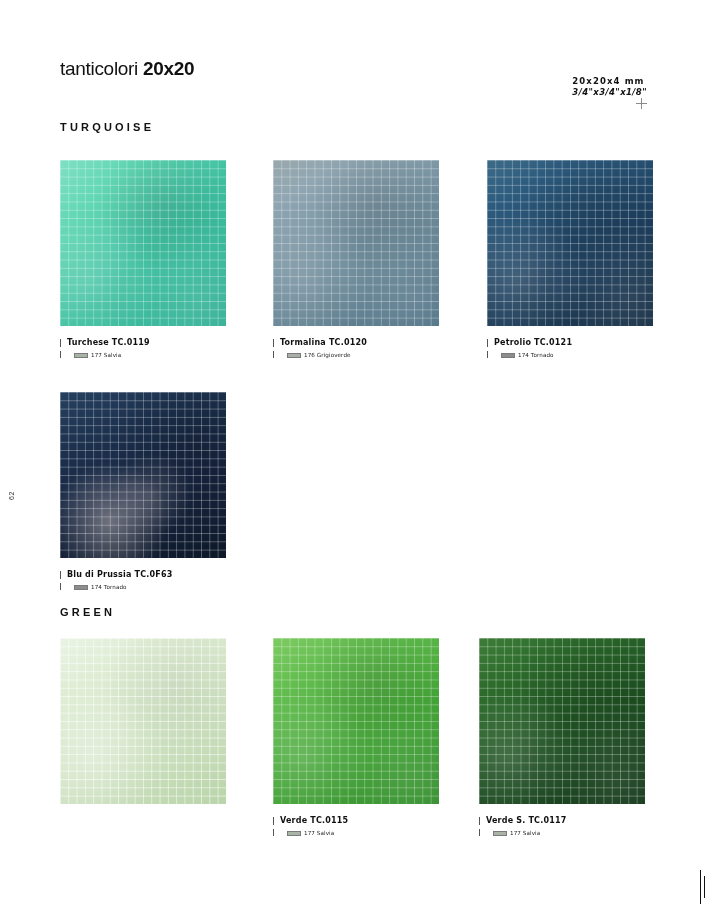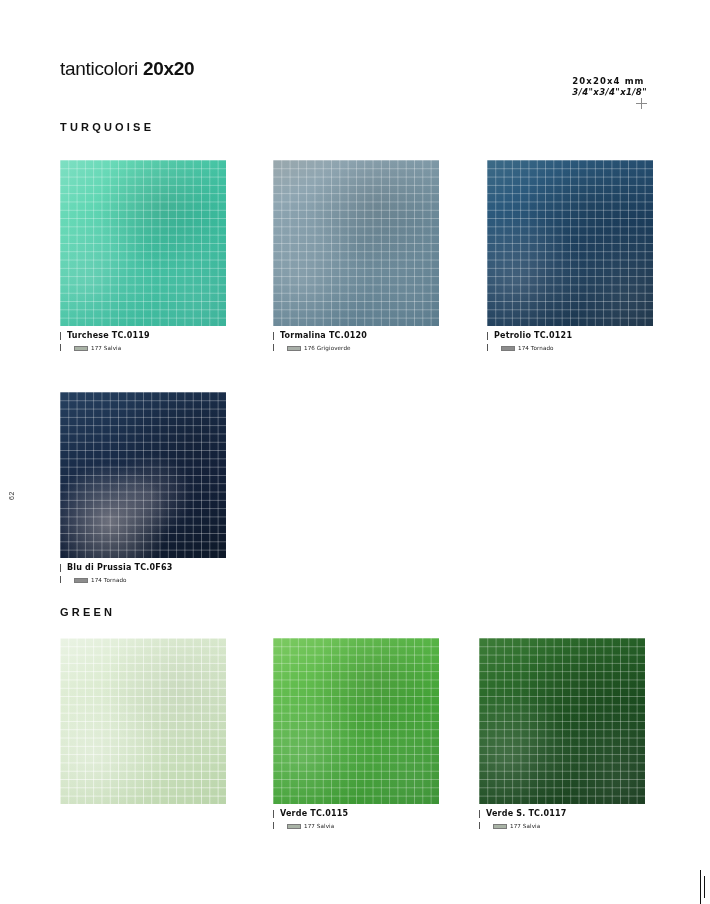--- a/index.html
+++ b/index.html
@@ -82,21 +82,21 @@
   }
   .swatch .noise {
     position:absolute; inset:0;
     background-image:
       radial-gradient(circle at 18% 72%, rgba(255,255,255,.16), transparent 38%),
       radial-gradient(circle at 62% 28%, rgba(0,0,0,.10), transparent 42%),
       radial-gradient(circle at 85% 85%, rgba(255,255,255,.10), transparent 40%);
   }
 
   .caption {
-    margin-top:5px;
+    margin-top:12px;
     position:relative;
     padding-left:7px;
   }
   .caption:before {
     content:""; position:absolute; left:0; top:1px;
     width:1px; height:8px; background:#555;
   }
   .caption-title {
     font-size:8px; font-weight:700; letter-spacing:.2px; color:#111;
     font-family:"DejaVu Sans", sans-serif;

